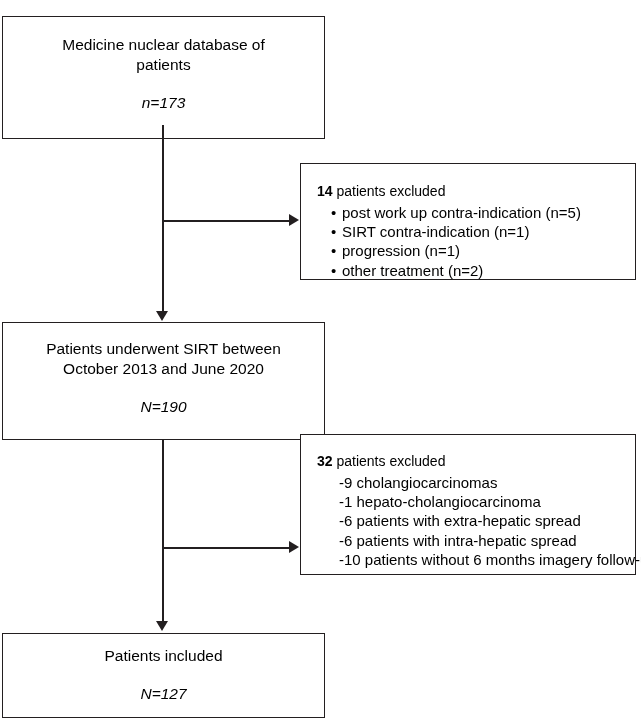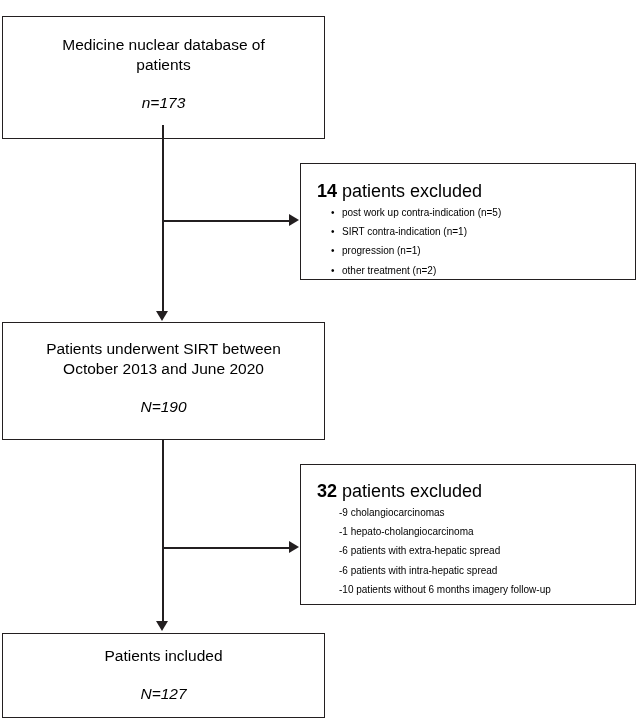--- a/index.html
+++ b/index.html
@@ -52,35 +52,35 @@
     margin-top: 18px;
     white-space: nowrap;
     font-style: italic;
   }
   
   #box-source .inner { transform: translateY(-4px); }
   #box-sirt .inner { transform: translateY(-3px); }
   #box-included .inner { transform: translateY(-1px); }
 
   .excl-heading {
-    font-size: 18px;
+    font-size: 14px;
     line-height: 19px;
     white-space: nowrap;
     margin-bottom: 2px;
   }
   .excl-heading .num {
     font-weight: bold;
   }
   .excl-list {
     list-style: none;
     margin: 0;
     padding: 0;
   }
   .excl-list li {
-    font-size: 10px;
+    font-size: 15px;
     line-height: 19.2px;
     white-space: nowrap;
   }
   .excl-bulleted li::before {
     content: "\2022";
     display: inline-block;
     width: 11px;
     margin-left: 14px;
   }
   .excl-dashed li {
@@ -156,21 +156,21 @@
       <div class="count-line">N=190</div>
     </div>
   </div>
 
   <div class="vline" style="left:162px; top:440px; height:182px;"></div>
   <div class="arrow-down" style="left:156.4px; top:621px;"></div>
 
   <div class="hline" style="left:162px; top:547px; width:128px;"></div>
   <div class="arrow-right" style="left:289px; top:541px;"></div>
 
-  <div class="node-box box-left" id="box-excl-2" style="left:300px; top:464px; width:336px; height:141px; padding:17px 0 0 16px;">
+  <div class="node-box box-left" id="box-excl-2" style="left:300px; top:434px; width:336px; height:141px; padding:17px 0 0 16px;">
     <div class="excl-heading">
       <span class="num">32</span><span> patients excluded</span>
     </div>
     <ul class="excl-list excl-dashed">
       <li>-9 cholangiocarcinomas</li>
       <li>-1 hepato-cholangiocarcinoma</li>
       <li>-6 patients with extra-hepatic spread</li>
       <li>-6 patients with intra-hepatic spread</li>
       <li>-10 patients without 6 months imagery follow-up</li>
     </ul>

